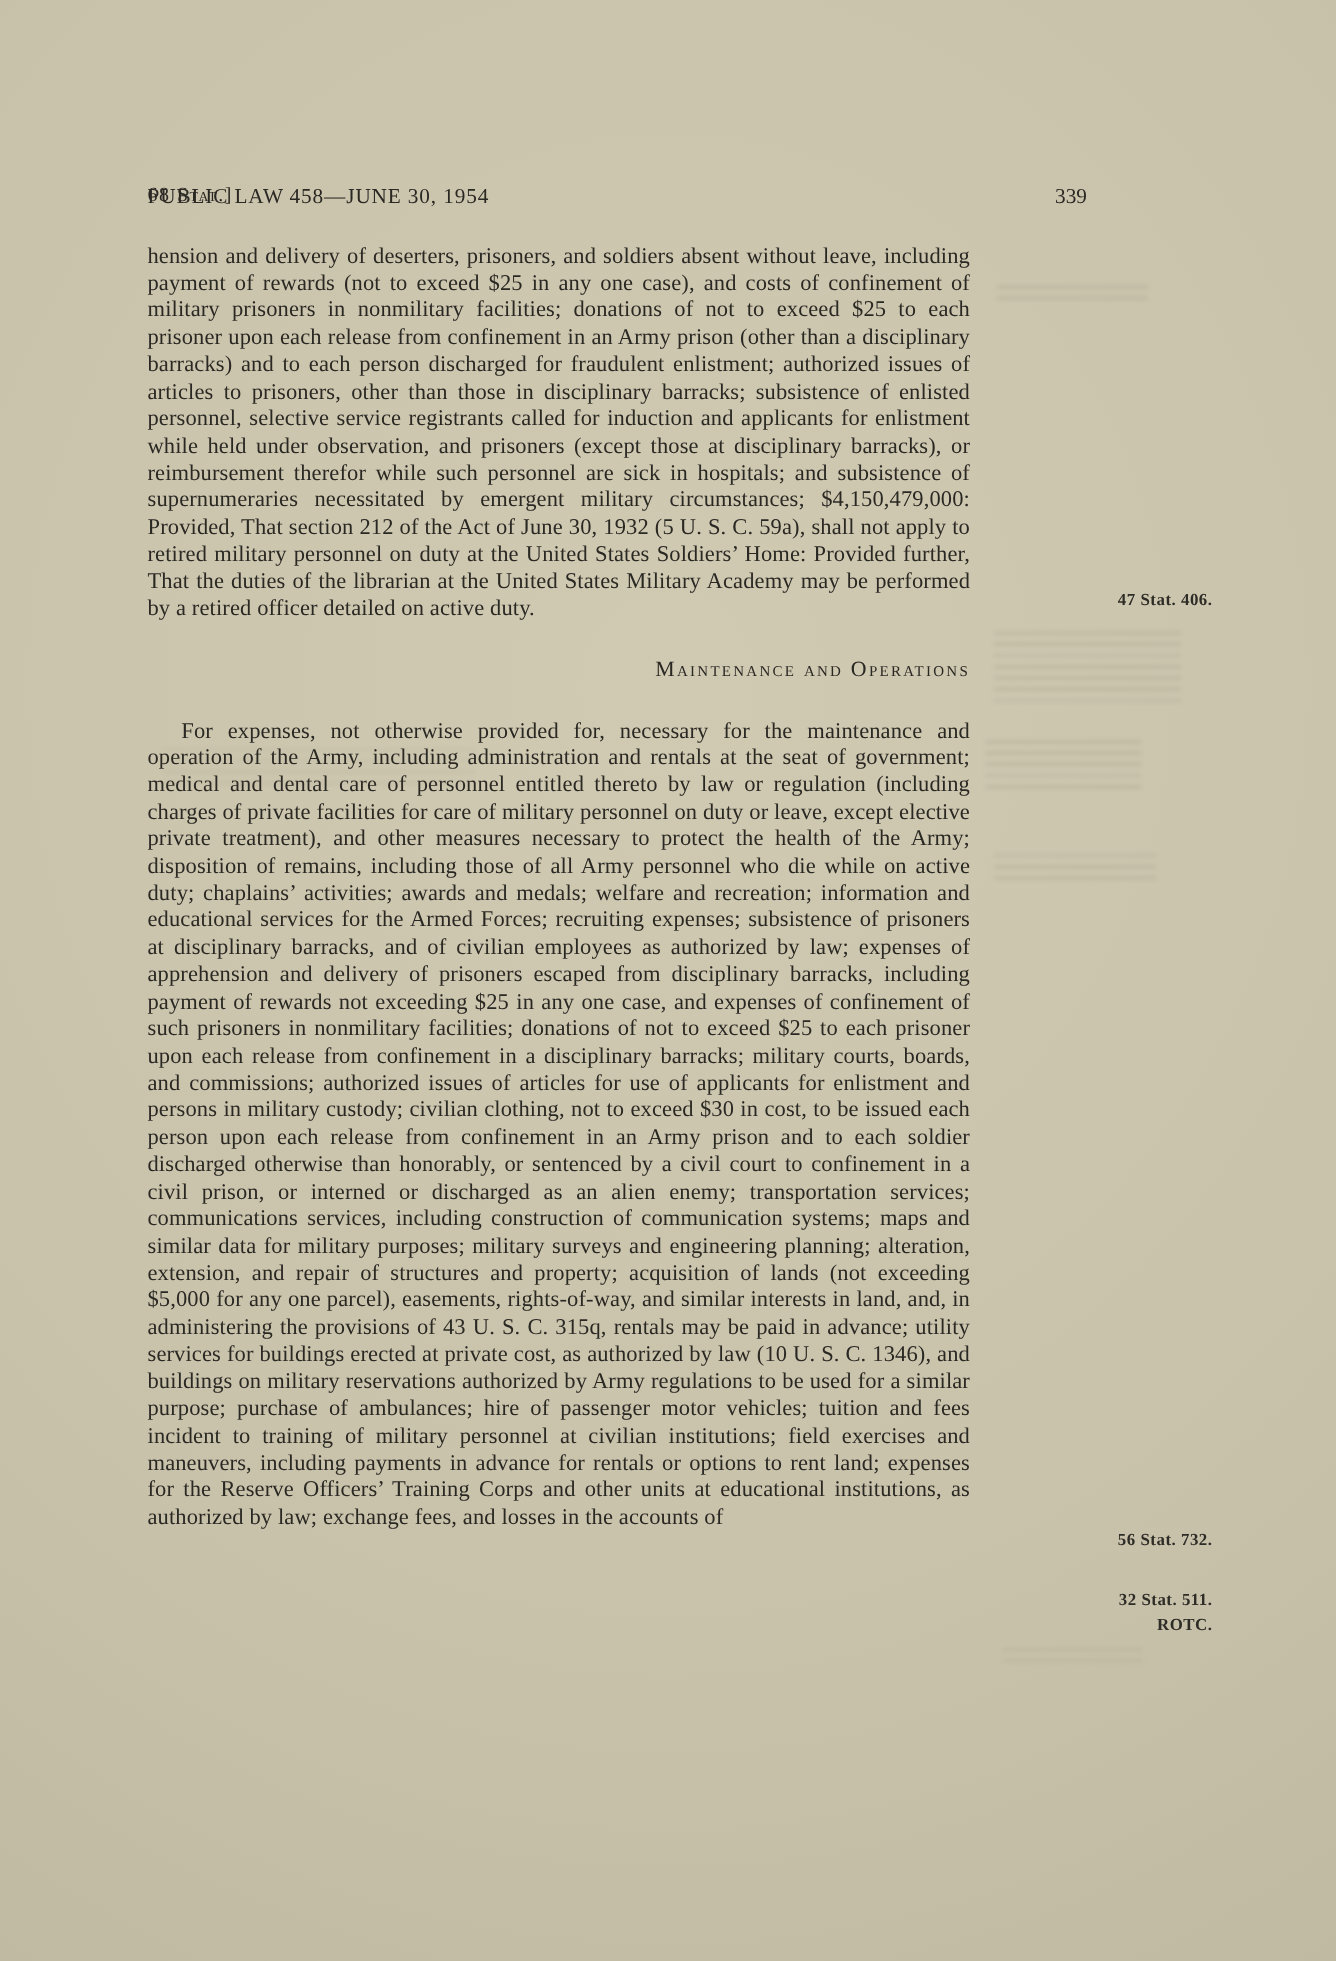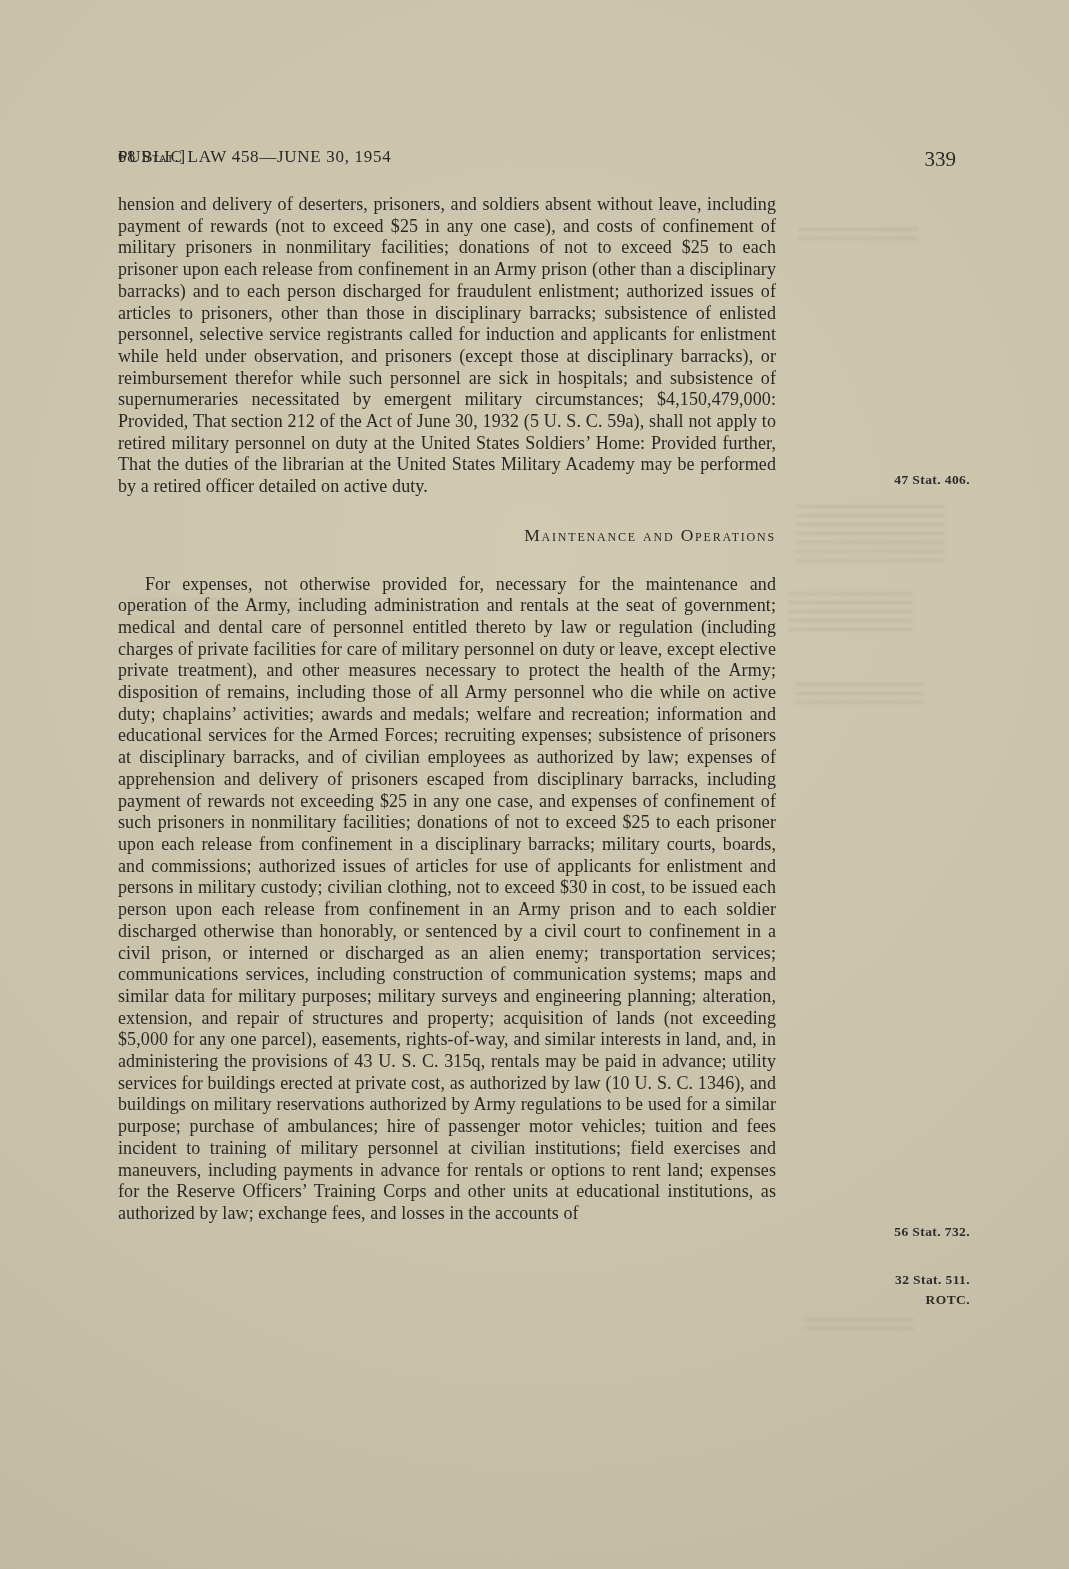--- a/index.html
+++ b/index.html
@@ -20,22 +20,22 @@
   
   .header-left {
     position: absolute; left: 118px; top: 148px;
     font-size: 16px; font-variant: small-caps; letter-spacing: 1.2px;
   }
   .header-title {
     position: absolute; left: 118px; top: 147px; width: 658px;
     font-size: 17px; letter-spacing: 0.7px;
   }
   .header-page {
-    position: absolute; left: 894px; top: 147px; width: 62px;
-    text-align: right; font-size: 21px;
+    position: absolute; left: 844px; top: 147px; width: 62px;
+    font-size: 17px;
   }
   
   .textblock {
     position: absolute; left: 118px; top: 194px; width: 658px;
     text-align: justify; font-size: 18px; line-height: 21.7px;
     letter-spacing: 0.1px;
   }
   .para { margin: 0; }
   .heading {
     text-align: right; font-weight: 400; font-size: 17.5px;

